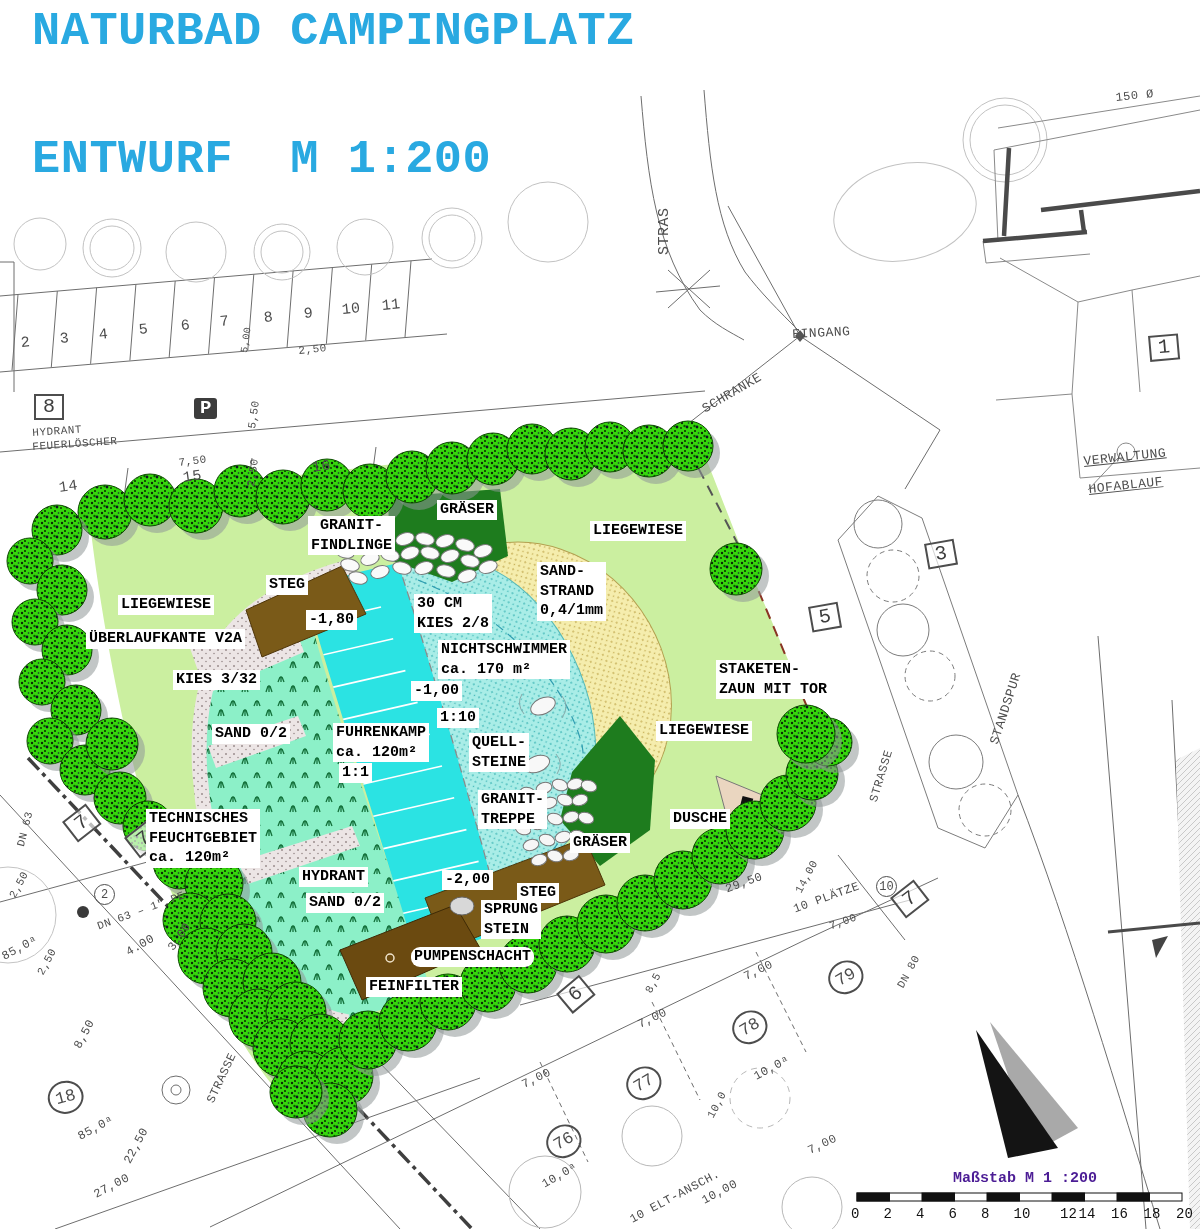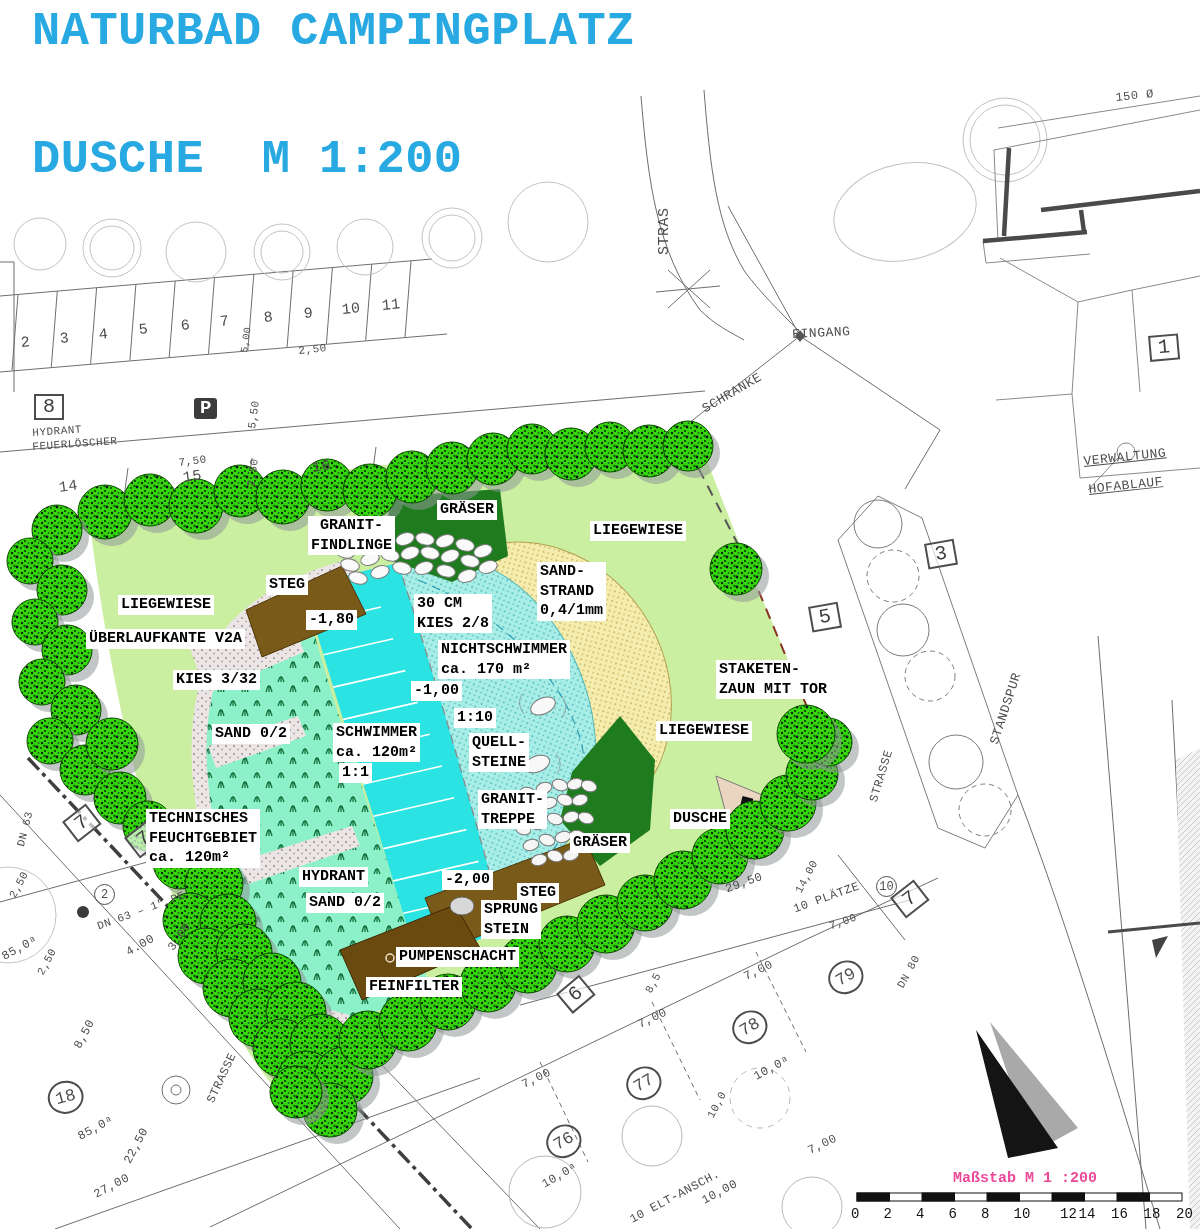--- a/index.html
+++ b/index.html
@@ -16,21 +16,21 @@
   .scan.u{text-decoration:underline;}
   .scan.box{border:2px solid #4d4d4d;padding:1px 7px;font-size:20px;color:#3d3d3d;
             background:rgba(255,255,255,.65);letter-spacing:0;}
   .scan.circ{border:2px solid #4d4d4d;border-radius:50%;width:32px;height:29px;
              display:flex;align-items:center;justify-content:center;font-size:17px;letter-spacing:0;}
   .scan.circ.sm{width:19px;height:19px;font-size:12px;border-width:1.5px;}
   .scan.psign{background:#3c3c3c;color:#fff;font-weight:bold;font-size:19px;
               padding:1px 6px;border-radius:3px;letter-spacing:0;}
   .tick{position:absolute;font-size:14px;color:#111;z-index:35;white-space:pre;}
   .sb-caption{position:absolute;left:940px;top:1170px;width:170px;text-align:center;
-              font-size:15px;font-weight:bold;color:#ec4899;z-index:35;}
+              font-size:15px;font-weight:bold;color:#4c1d95;z-index:35;}
 </style>
 </head>
 <body>
 
 <div class="stage">
 
 <svg class="bg" width="1200" height="1229" viewBox="0 0 1200 1229">
   <defs>
     <pattern id="treeFill" width="10" height="10" patternUnits="userSpaceOnUse">
       <rect width="10" height="10" fill="#35D60C"></rect>
@@ -406,21 +406,21 @@
     <rect x="857" y="1193" width="325" height="8" fill="#fff"></rect>
     <rect x="857" y="1193" width="32.5" height="8" fill="#111"></rect>
     <rect x="922" y="1193" width="32.5" height="8" fill="#111"></rect>
     <rect x="987" y="1193" width="32.5" height="8" fill="#111"></rect>
     <rect x="1052" y="1193" width="32.5" height="8" fill="#111"></rect>
     <rect x="1117" y="1193" width="32.5" height="8" fill="#111"></rect>
   </g>
 </svg>
 
   <div class="title-line" style="top:8px">NATURBAD CAMPINGPLATZ</div>
-  <div class="title-line" style="top:136px">DUSCHE  M 1:200</div>
+  <div class="title-line" style="top:136px">ENTWURF  M 1:200</div>
 
   <div class="sb-caption">Maßstab M 1 :200</div>
 
   <div id="labels"></div>
 <div class="lbl" style="left: 437px; top: 500px;">GRÄSER</div>
     <div class="lbl ctr" style="left: 308px; top: 516px;">GRANIT-
 FINDLINGE</div>
     <div class="lbl" style="left: 590px; top: 521px;">LIEGEWIESE</div>
     <div class="lbl" style="left: 266px; top: 575px;">STEG</div>
     <div class="lbl" style="left: 537px; top: 562px;">SAND-
@@ -430,42 +430,42 @@
     <div class="lbl" style="left: 306px; top: 610px;">-1,80</div>
     <div class="lbl" style="left: 414px; top: 594px;">30 CM
 KIES 2/8</div>
     <div class="lbl" style="left: 86px; top: 629px;">ÜBERLAUFKANTE V2A</div>
     <div class="lbl" style="left: 438px; top: 640px;">NICHTSCHWIMMER
 ca. 170 m²</div>
     <div class="lbl" style="left: 173px; top: 670px;">KIES 3/32</div>
     <div class="lbl" style="left: 411px; top: 681px;">-1,00</div>
     <div class="lbl" style="left: 716px; top: 660px;">STAKETEN-
 ZAUN MIT TOR</div>
-    <div class="lbl" style="left: 454px; top: 708px;">1:10</div>
+    <div class="lbl" style="left: 437px; top: 708px;">1:10</div>
     <div class="lbl" style="left: 212px; top: 724px;">SAND 0/2</div>
-    <div class="lbl" style="left: 333px; top: 723px;">SCHWIMMER
+    <div class="lbl" style="left: 333px; top: 723px;">FUHRENKAMP
 ca. 120m²</div>
     <div class="lbl" style="left: 469px; top: 733px;">QUELL-
 STEINE</div>
     <div class="lbl" style="left: 656px; top: 721px;">LIEGEWIESE</div>
     <div class="lbl" style="left: 339px; top: 763px;">1:1</div>
     <div class="lbl" style="left: 478px; top: 790px;">GRANIT-
 TREPPE</div>
     <div class="lbl" style="left: 670px; top: 809px;">DUSCHE</div>
     <div class="lbl" style="left: 146px; top: 809px;">TECHNISCHES
 FEUCHTGEBIET
 ca. 120m²</div>
     <div class="lbl" style="left: 570px; top: 833px;">GRÄSER</div>
     <div class="lbl" style="left: 299px; top: 867px;">HYDRANT</div>
     <div class="lbl" style="left: 442px; top: 870px;">-2,00</div>
     <div class="lbl" style="left: 306px; top: 893px;">SAND 0/2</div>
     <div class="lbl" style="left: 517px; top: 883px;">STEG</div>
     <div class="lbl" style="left: 481px; top: 900px;">SPRUNG
 STEIN</div>
-    <div class="lbl" style="left: 396px; top: 947px;">PUMPENSCHACHT</div>
+    <div class="lbl" style="left: 411px; top: 947px; border-radius: 9px;">PUMPENSCHACHT</div>
     <div class="lbl" style="left: 366px; top: 977px;">FEINFILTER</div>
     <div class="scan" style="left: 657px; top: 255px; font-size: 15px; transform: rotate(-90deg);">STRAS</div>
     <div class="scan" style="left: 792px; top: 328px; transform: rotate(-3deg);">EINGANG</div>
     <div class="scan" style="left: 700px; top: 404px; transform: rotate(-30deg);">SCHRANKE</div>
     <div class="scan" style="left: 1115px; top: 92px; font-size: 12px; transform: rotate(-6deg);">150 Ø</div>
     <div class="scan box" style="left: 1148px; top: 336px; transform: rotate(-5deg);">1</div>
     <div class="scan u" style="left: 1083px; top: 455px; transform: rotate(-6deg);">VERWALTUNG</div>
     <div class="scan u" style="left: 1088px; top: 483px; transform: rotate(-6deg);">HOFABLAUF</div>
     <div class="scan box" style="left: 924px; top: 544px; transform: rotate(-10deg);">3</div>
     <div class="scan box" style="left: 808px; top: 607px; transform: rotate(-10deg);">5</div>

